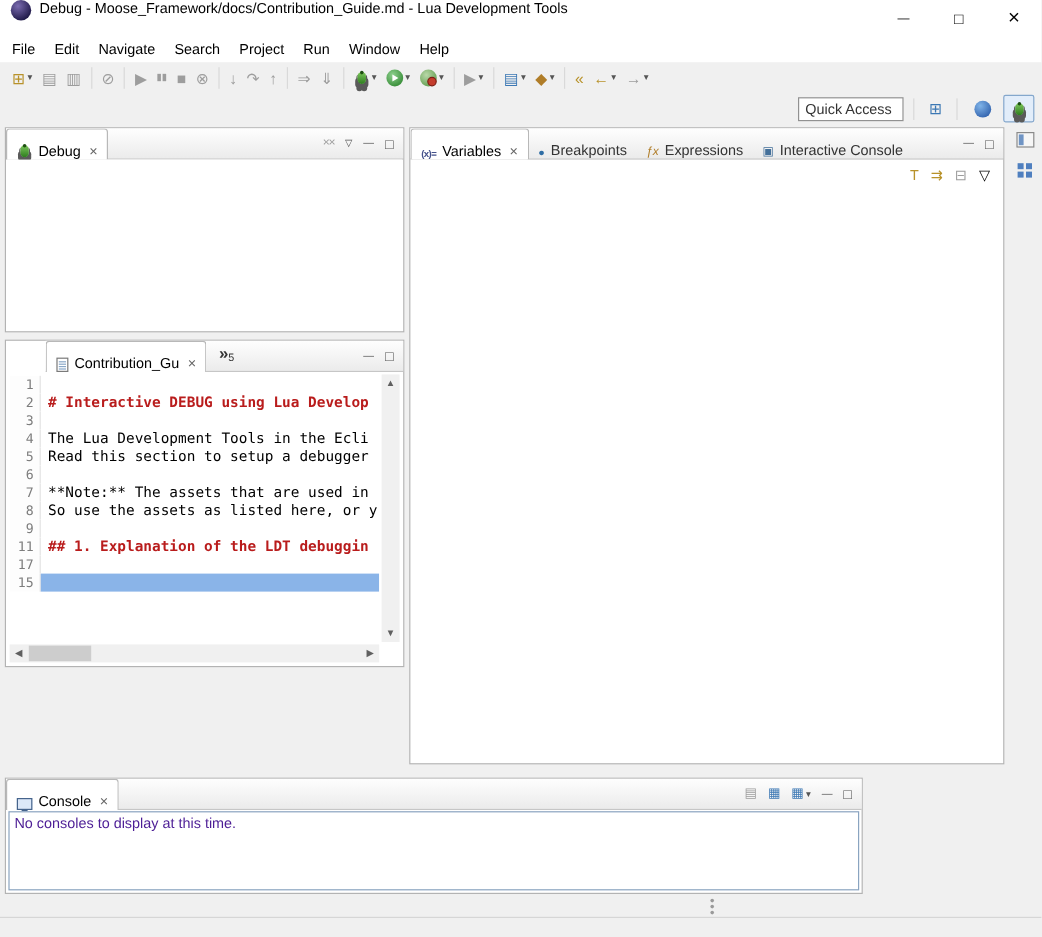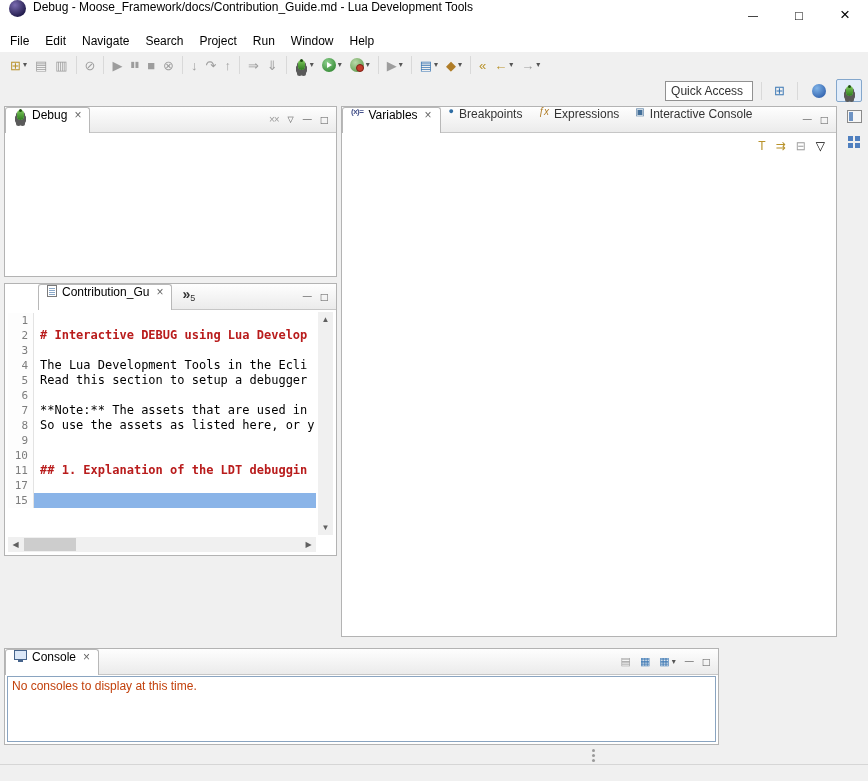--- a/index.html
+++ b/index.html
@@ -58,21 +58,21 @@
     background:radial-gradient(circle at 35% 30%, #7fb3e8, #1f4f9f); }
   .docicon { width:10px; height:12px; background:#fff; border:1px solid #7a7a7a; position:relative; display:inline-block; flex:0 0 auto; }
   .docicon::before { content:""; position:absolute; left:1px; right:1px; top:2px; height:1px; background:#8aa8c8; box-shadow:0 2px 0 #8aa8c8, 0 4px 0 #8aa8c8, 0 6px 0 #8aa8c8; }
   .monicon { width:13px; height:10px; border:1px solid #46648c; background:#dce8f8; display:inline-block; position:relative; flex:0 0 auto; }
   .monicon::after { content:""; position:absolute; left:3px; bottom:-3px; width:5px; height:2px; background:#46648c; }
 
   
   .panel { position:absolute; background:#fff; border:1px solid #b3b3b3; }
   .tabbar { display:flex; align-items:stretch; height:26px; background:linear-gradient(#fefefe,#ebebeb); border-bottom:1px solid #c6c6c6; }
   .tabs-wrap { display:flex; align-items:stretch; }
-  .tab { display:flex; align-items:flex-start; gap:5px; padding:0 8px; color:#333; white-space:nowrap; border-radius:3px 3px 0 0; position:relative; }
+  .tab { display:flex; align-items:flex-end; gap:5px; padding:0 8px; color:#333; white-space:nowrap; border-radius:3px 3px 0 0; position:relative; }
   .tab.active { background:#fff; border:1px solid #b8b8b8; border-bottom:none; margin-bottom:-1px; color:#000; }
   .tab-close { font-size:12px; color:#666; margin-left:2px; }
   .tab:not(.active) .tab-close { display:none; }
   .tab-actions { margin-left:auto; display:flex; align-items:center; gap:9px; padding-right:8px; color:#555; }
   .hbtn { font-size:11px; line-height:1; display:inline-flex; align-items:center; }
   .hbtn.menu { font-size:8px; }
   .hbtn.minb { font-size:9px; }
   .hbtn.maxb { font-size:12px; }
   .hbtn.rmterm { font-size:10px; letter-spacing:-1px; }
   .panel-body { position:absolute; top:26px; left:1px; right:1px; bottom:1px; background:#fff; }
@@ -105,21 +105,21 @@
   .ed-line.heading .lt { color:#b91c1c; font-weight:bold; }
   .ed-line.cursor .lt { background:#8ab4e8; }
   .vscroll { position:absolute; top:2px; right:2px; width:15px; bottom:19px; background:#f0f0f0; }
   .hscroll { position:absolute; left:2px; right:19px; bottom:2px; height:15px; background:#f0f0f0; }
   .sarrow { position:absolute; font-size:8px; color:#606060; width:15px; height:15px; display:flex; align-items:center; justify-content:center; }
   .vscroll .up { top:0; left:0; } .vscroll .down { bottom:0; left:0; }
   .hscroll .left { left:0; top:0; } .hscroll .right { right:0; top:0; }
   .hthumb { position:absolute; left:16px; top:1px; width:52px; height:13px; background:#cdcdcd; }
 
   
-  .console-body { position:absolute; top:27px; left:2px; right:2px; bottom:2px; background:#fff; border:1px solid #8aa4c0; padding:2px 4px; color:#c2410c; }
+  .console-body { position:absolute; top:27px; left:2px; right:2px; bottom:2px; background:#fff; border:1px solid #8aa4c0; padding:2px 4px; color:#4c1d95; }
 
   
   .right-trim { position:absolute; left:842px; top:106px; width:24px; height:320px; display:flex; flex-direction:column; align-items:center; gap:6px; }
   .trim-btn { width:20px; height:20px; display:flex; align-items:center; justify-content:center; }
   .trimicon1 { width:15px; height:13px; border:1px solid #8a8a8a; background:#f6f6f6; position:relative; }
   .trimicon1::before { content:""; position:absolute; left:1px; top:1px; bottom:1px; width:4px; background:#6f94c4; }
   .trimicon2 { width:14px; height:14px; position:relative; }
   .trimicon2::before { content:""; position:absolute; left:1px; top:1px; width:5px; height:5px; background:#4f7fbf;
     box-shadow:7px 0 0 #4f7fbf, 0 7px 0 #4f7fbf, 7px 7px 0 #4f7fbf; }
 
@@ -382,24 +382,20 @@
         <div class="ed-line">
           <span class="ln">8</span>
           <span class="lt">So use the assets as listed here, or y</span>
         </div>
 
         <div class="ed-line">
           <span class="ln">9</span>
           <span class="lt"></span>
         </div>
 
-        <div class="ed-line">
-          <span class="ln">10</span>
-          <span class="lt"></span>
-        </div>
 
         <div class="ed-line heading">
           <span class="ln">11</span>
           <span class="lt">## 1. Explanation of the LDT debuggin</span>
         </div>
 
 
 
         <div class="ed-line">
           <span class="ln">17</span>

